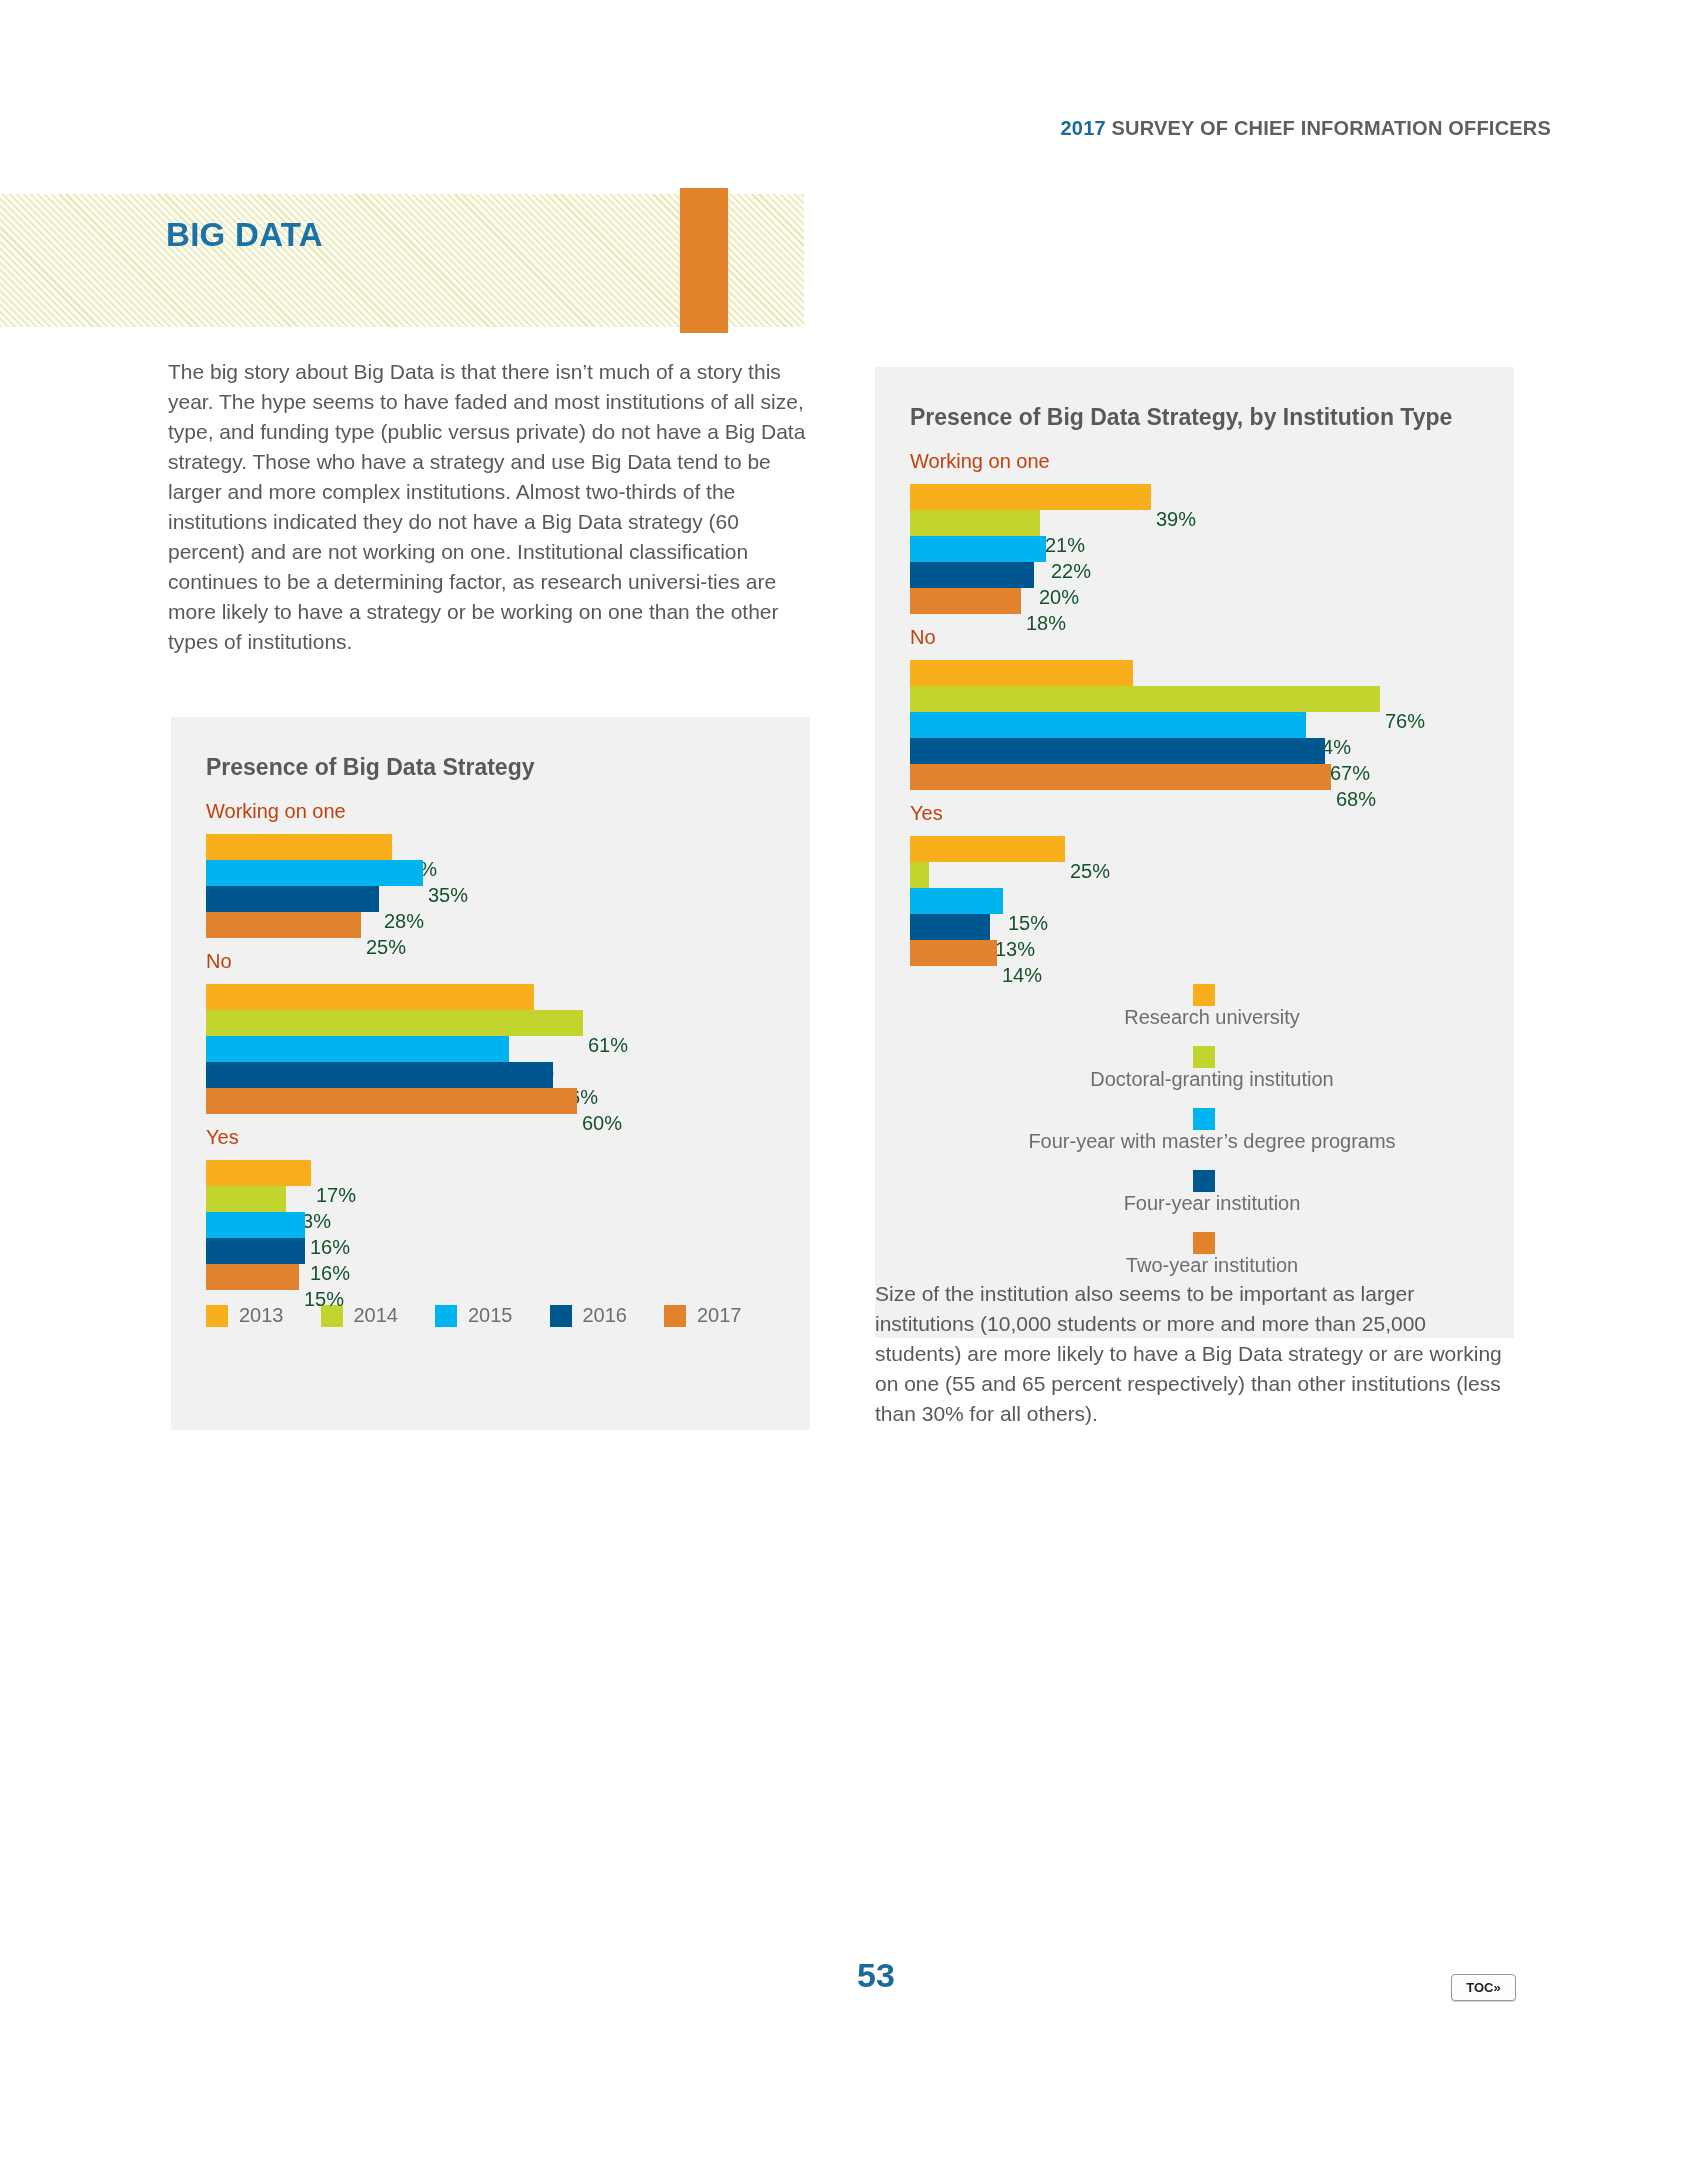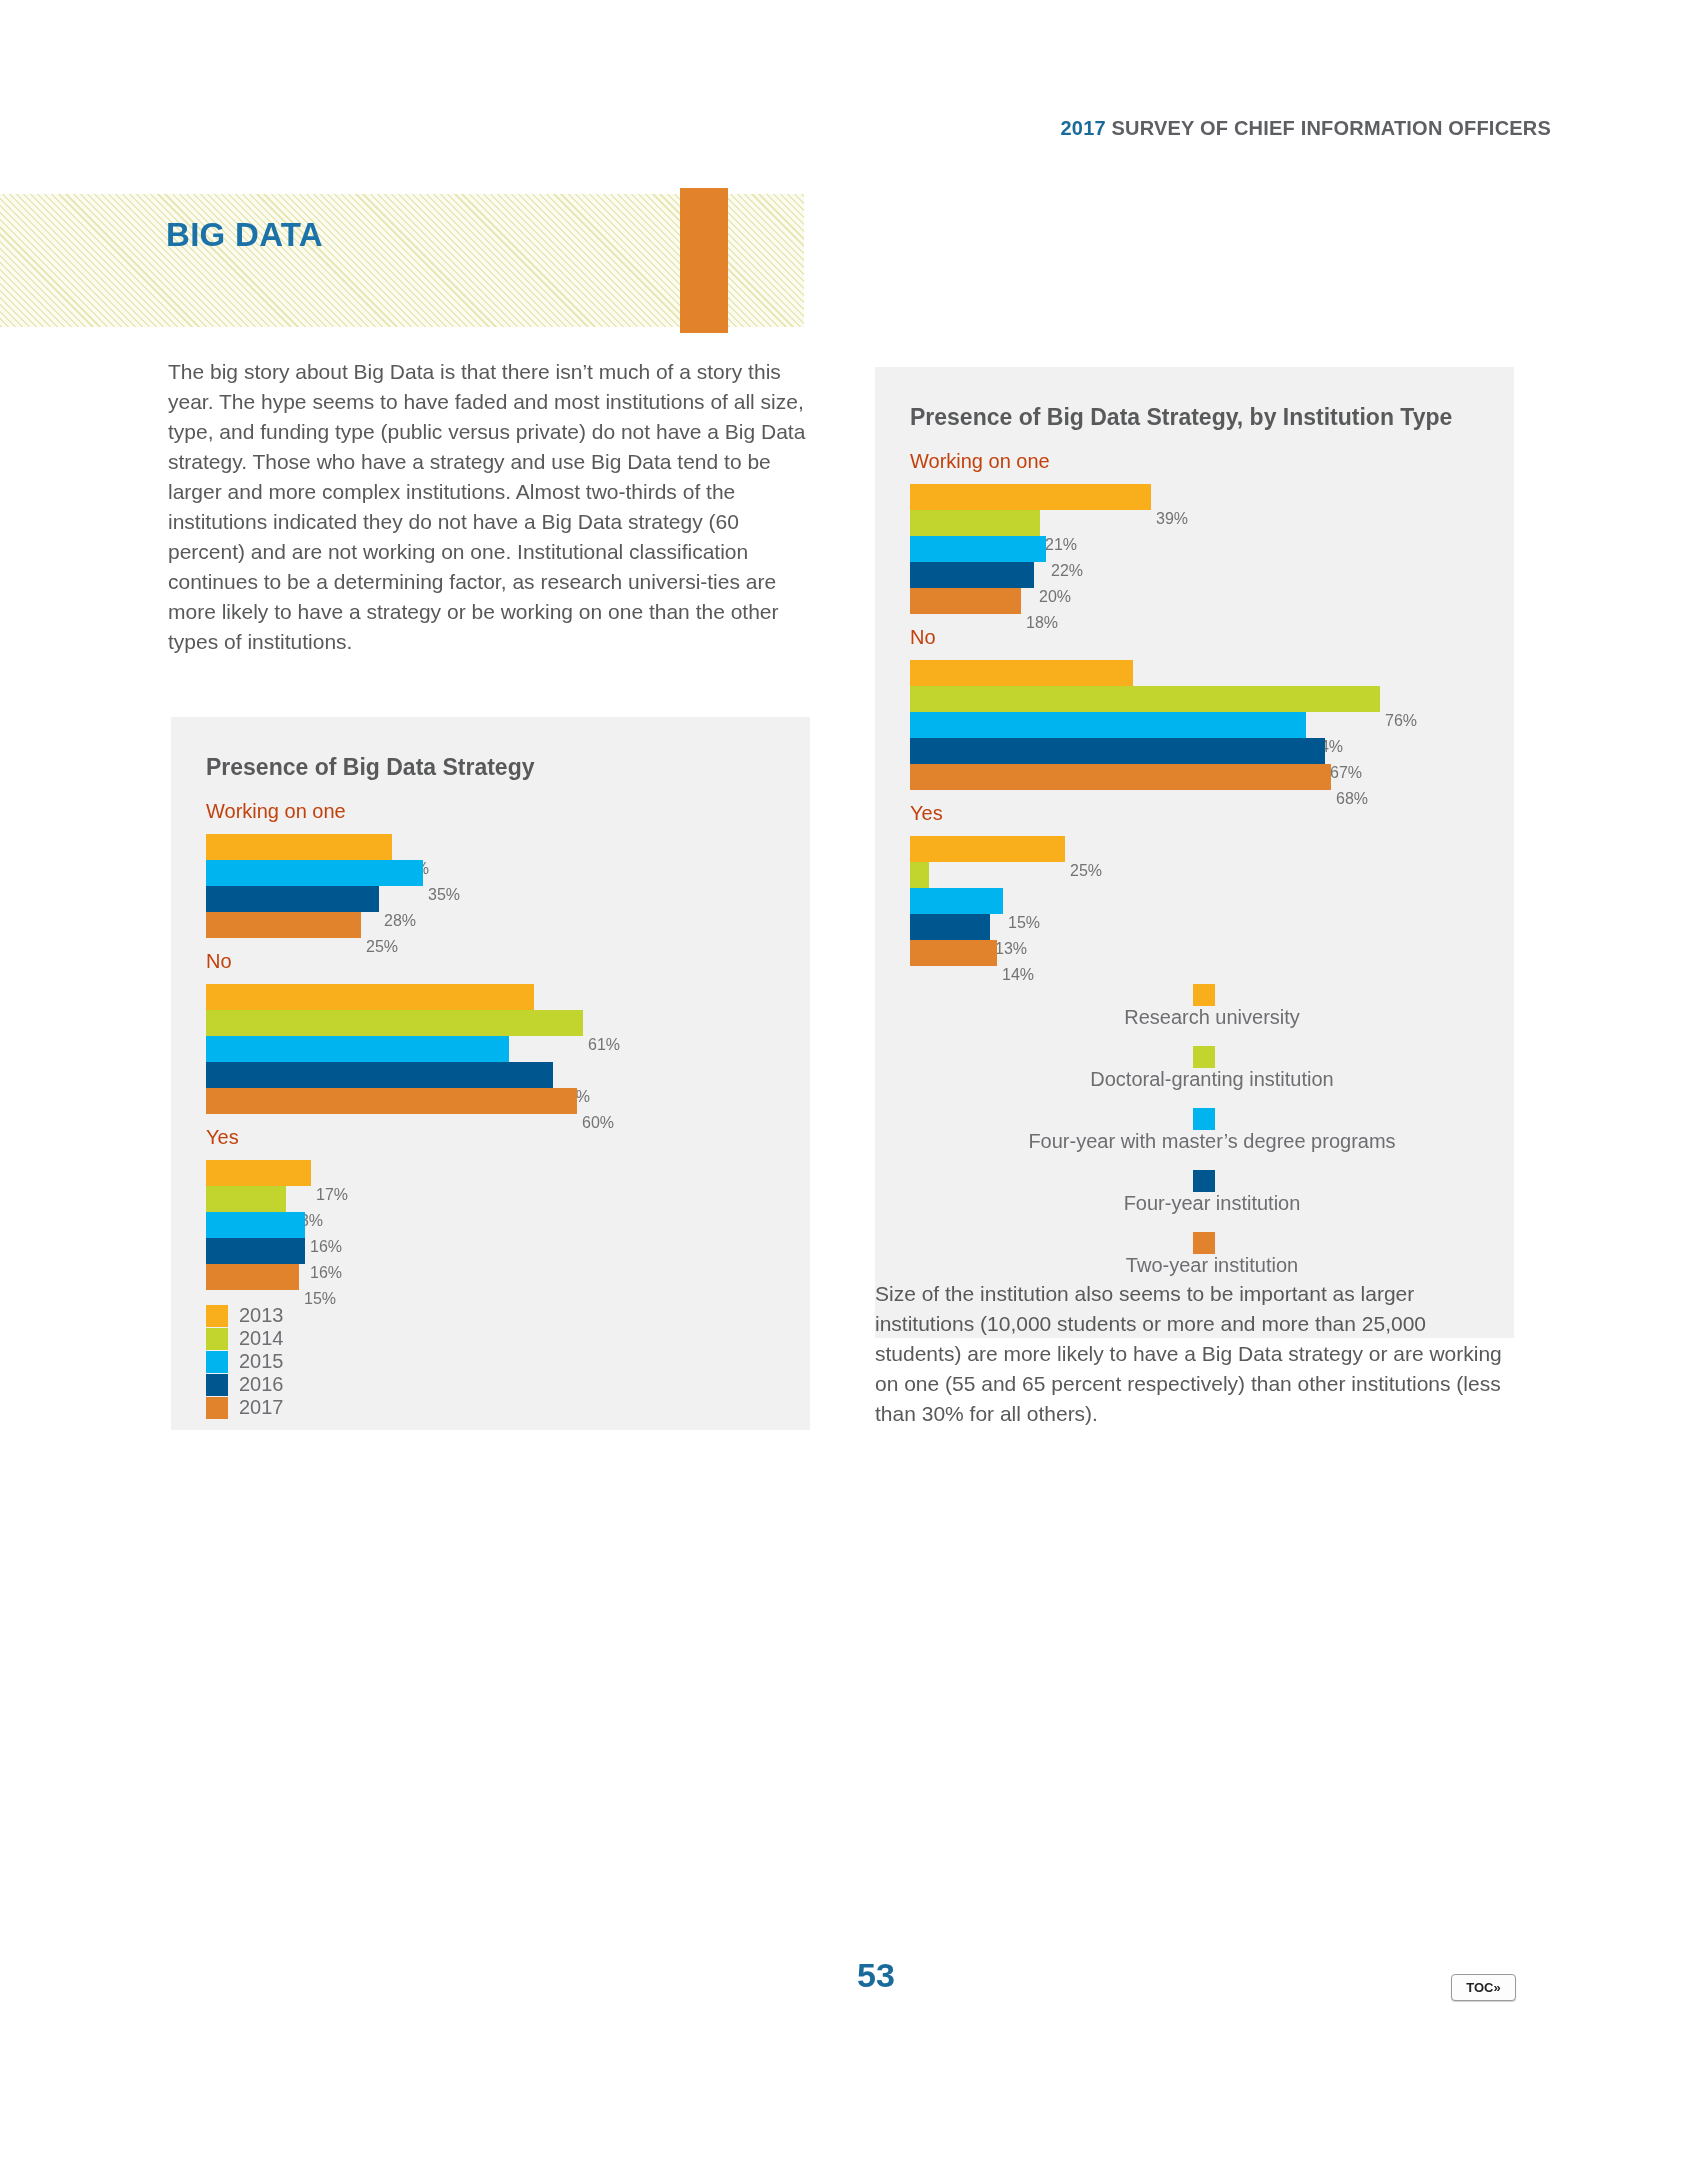--- a/index.html
+++ b/index.html
@@ -136,35 +136,34 @@
   }
   .bar-spacer {
     width: 35px;
     flex: 0 0 35px;
   }
   .bar {
     height: 26px;
     flex: 0 0 auto;
   }
   .bar-value {
-    font-size: 16px;
-    color: #737373;
+    font-size: 20px;
+    color: #14532d;
     line-height: 1;
     margin-left: 5px;
     white-space: nowrap;
     margin-top: 44px;
   }
 
   
   .legend-inline {
     display: flex;
-    align-items: flex-start;
+    align-items: center;
     margin-left: 35px;
     margin-top: 14px;
-    flex-direction: column;
   }
   .legend-inline .legend-entry {
     display: flex;
     align-items: center;
     margin-right: 37px;
   }
   .legend-inline .legend-swatch {
     width: 22px;
     height: 22px;
     margin-right: 11px;

